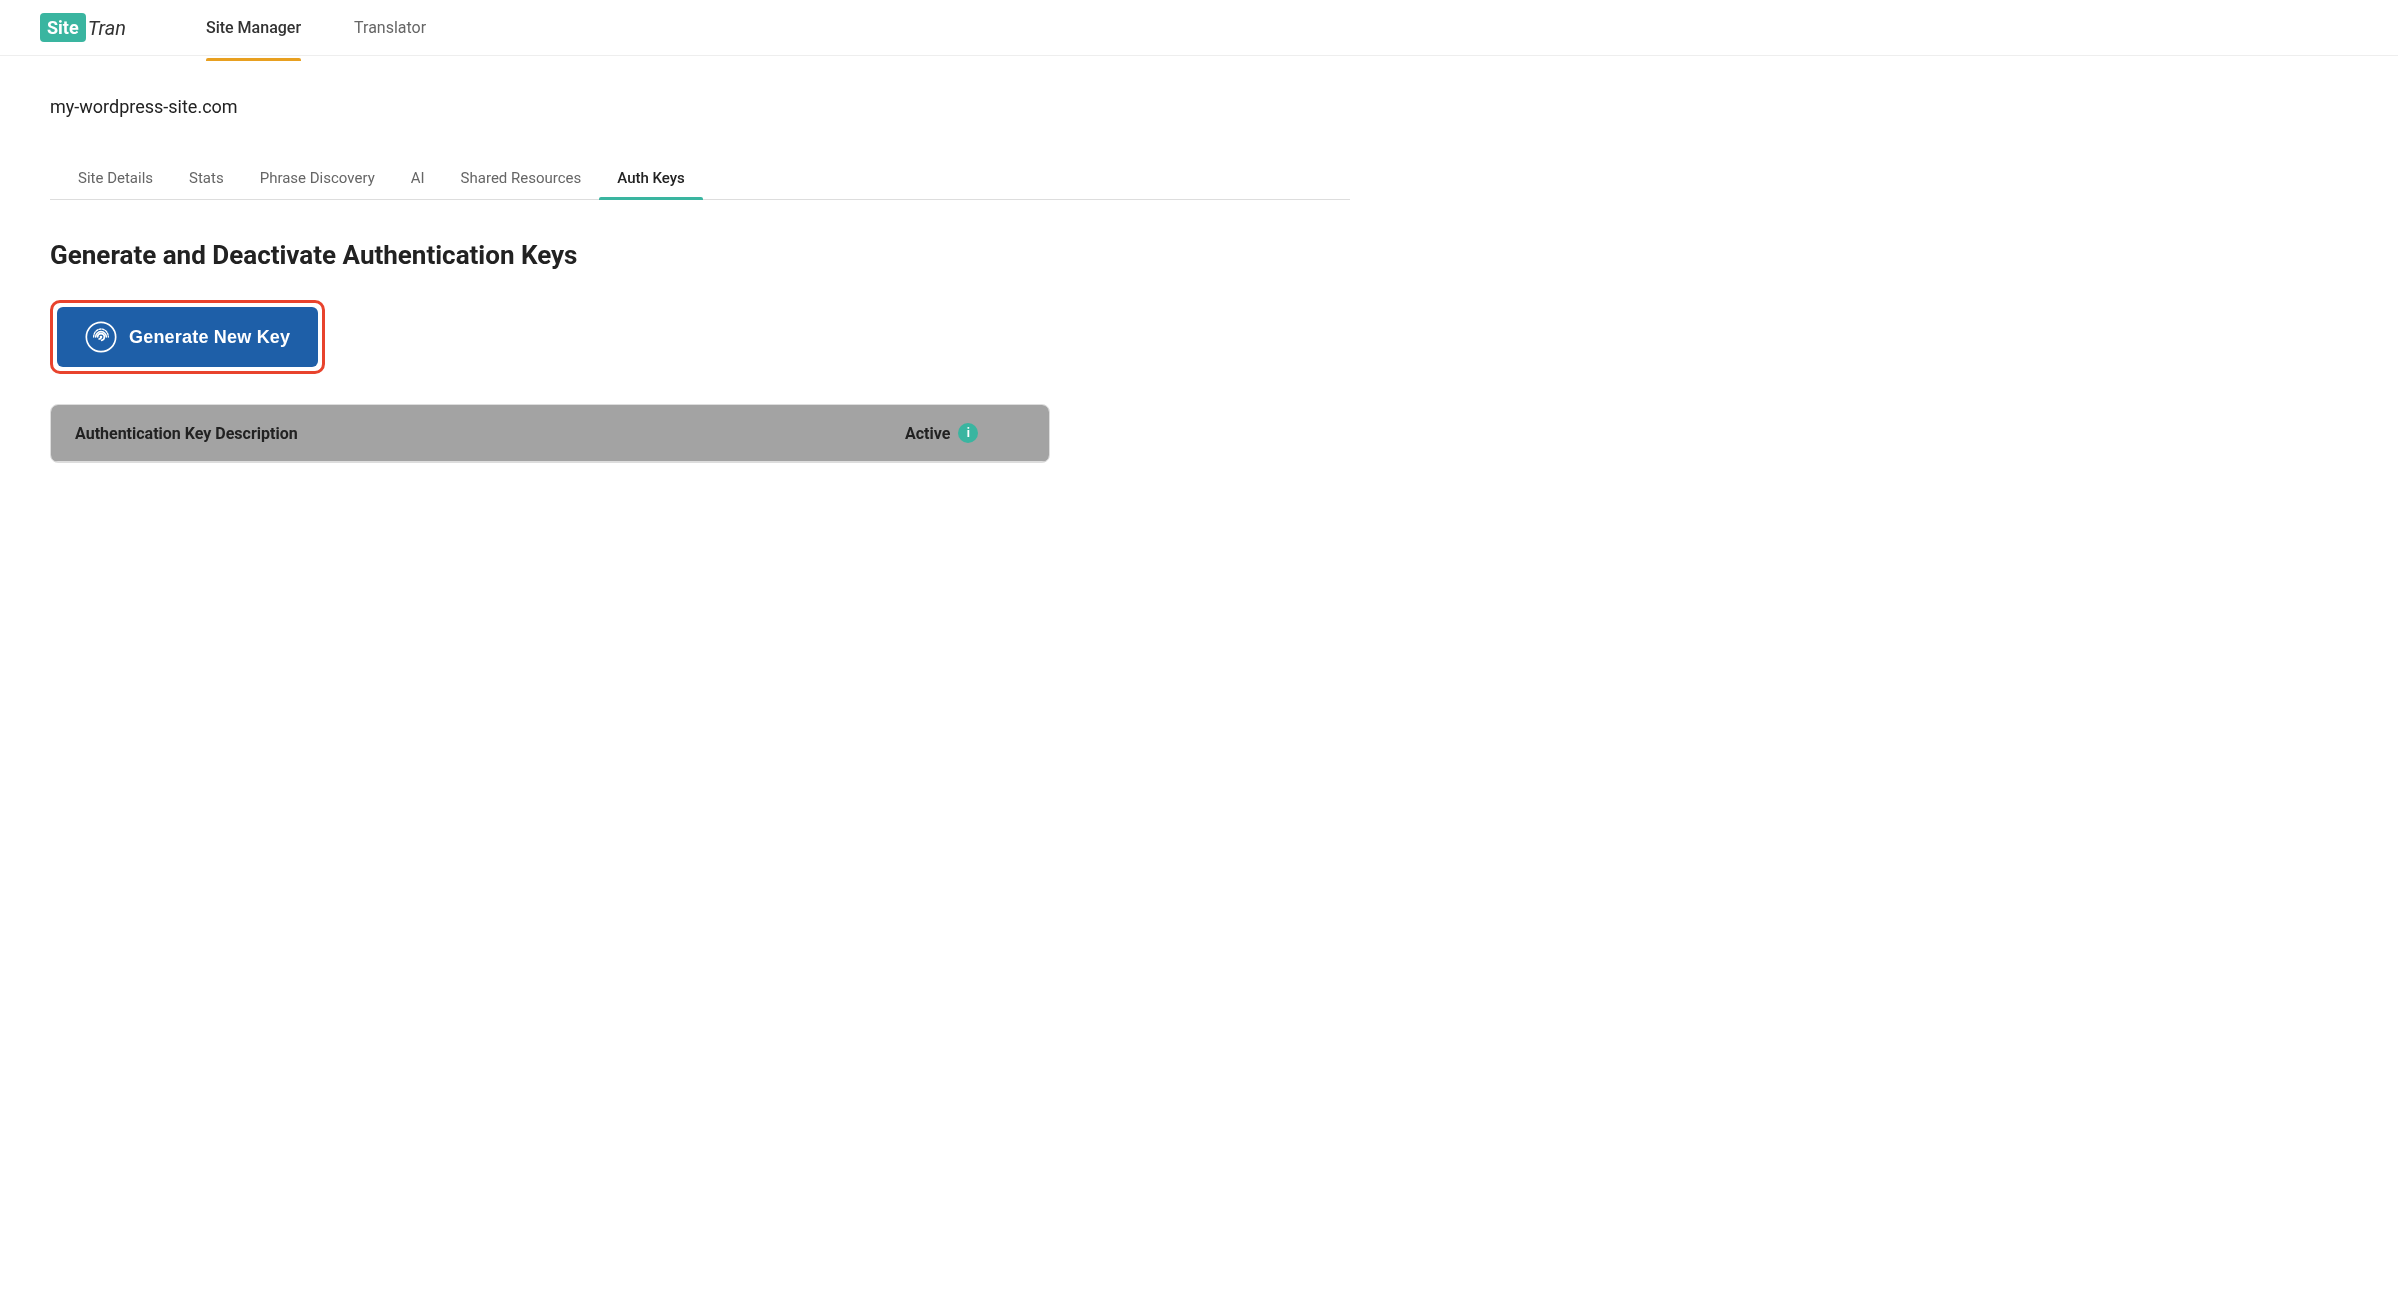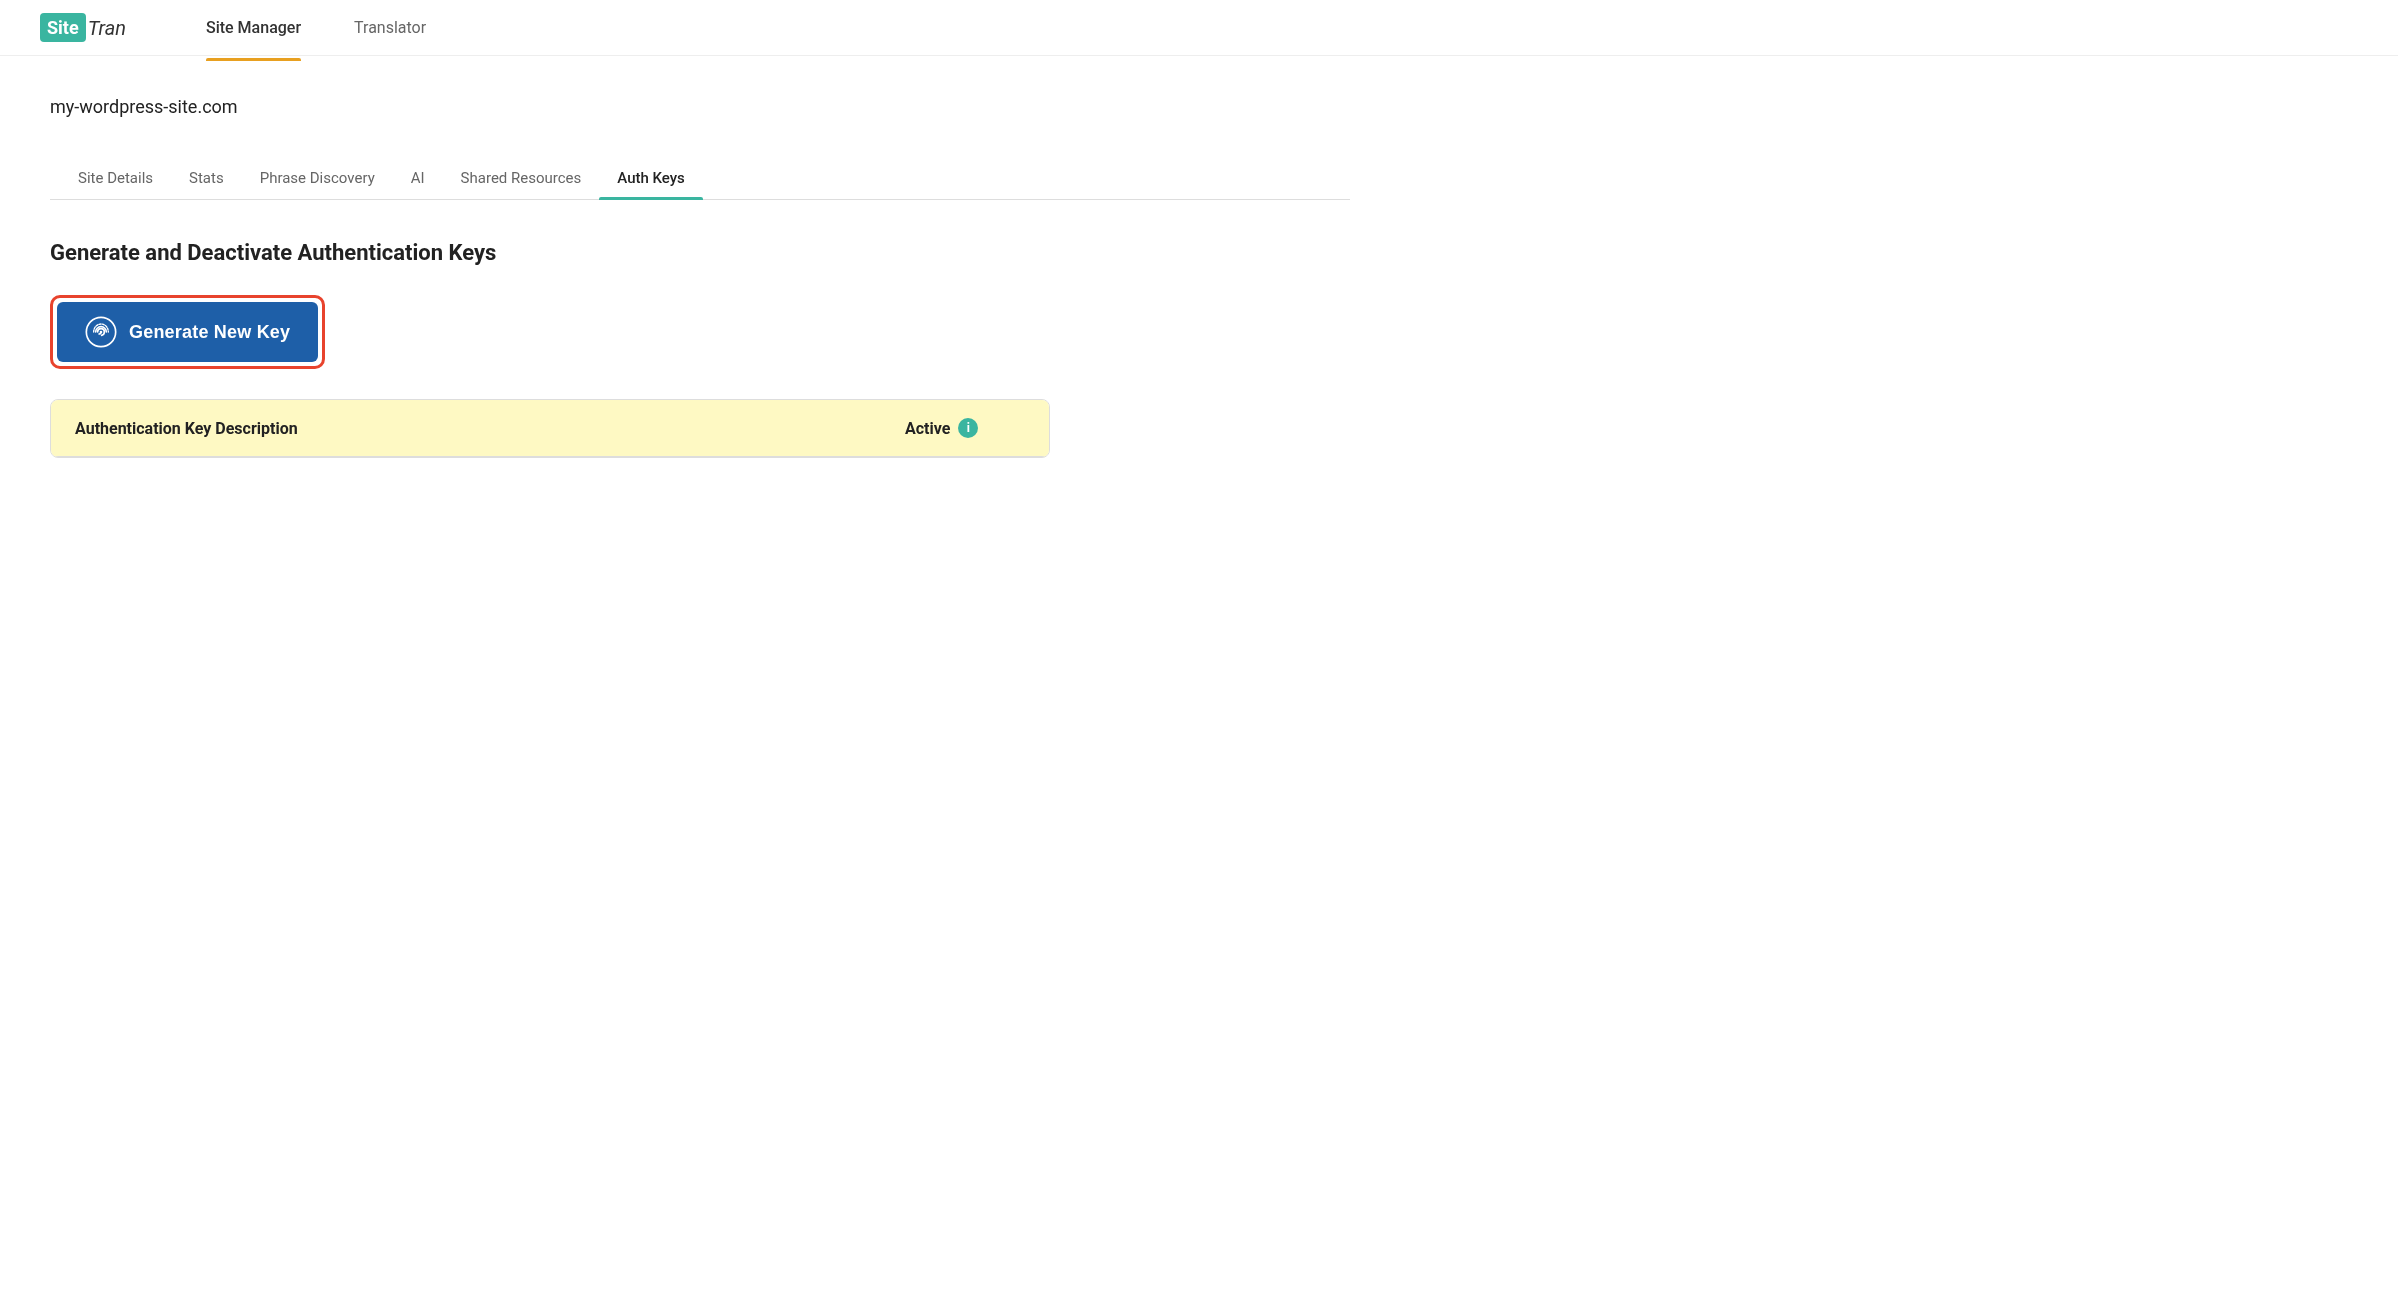--- a/index.html
+++ b/index.html
@@ -144,21 +144,21 @@
       bottom: -1px;
       left: 0;
       right: 0;
       height: 3px;
       background: #3ab5a0;
       border-radius: 2px 2px 0 0;
     }
 
     
     .section-title {
-      font-size: 22px;
+      font-size: 26px;
       font-weight: 700;
       color: #222;
       margin-bottom: 30px;
     }
 
     
     .generate-btn-wrapper {
       display: inline-block;
       border: 3px solid #e8432d;
       border-radius: 10px;
@@ -189,21 +189,21 @@
     .auth-table {
       width: 100%;
       max-width: 1000px;
       border: 1px solid #ddd;
       border-radius: 8px;
       overflow: hidden;
     }
     .auth-table-header {
       display: flex;
       align-items: center;
-      background: #fef9c3;
+      background: #a3a3a3;
       padding: 18px 24px;
       border-bottom: 1px solid #ddd;
       gap: 15px;
     }
     .auth-table-col-description {
       flex: 1;
       font-size: 16px;
       font-weight: 700;
       color: #222;
     }

